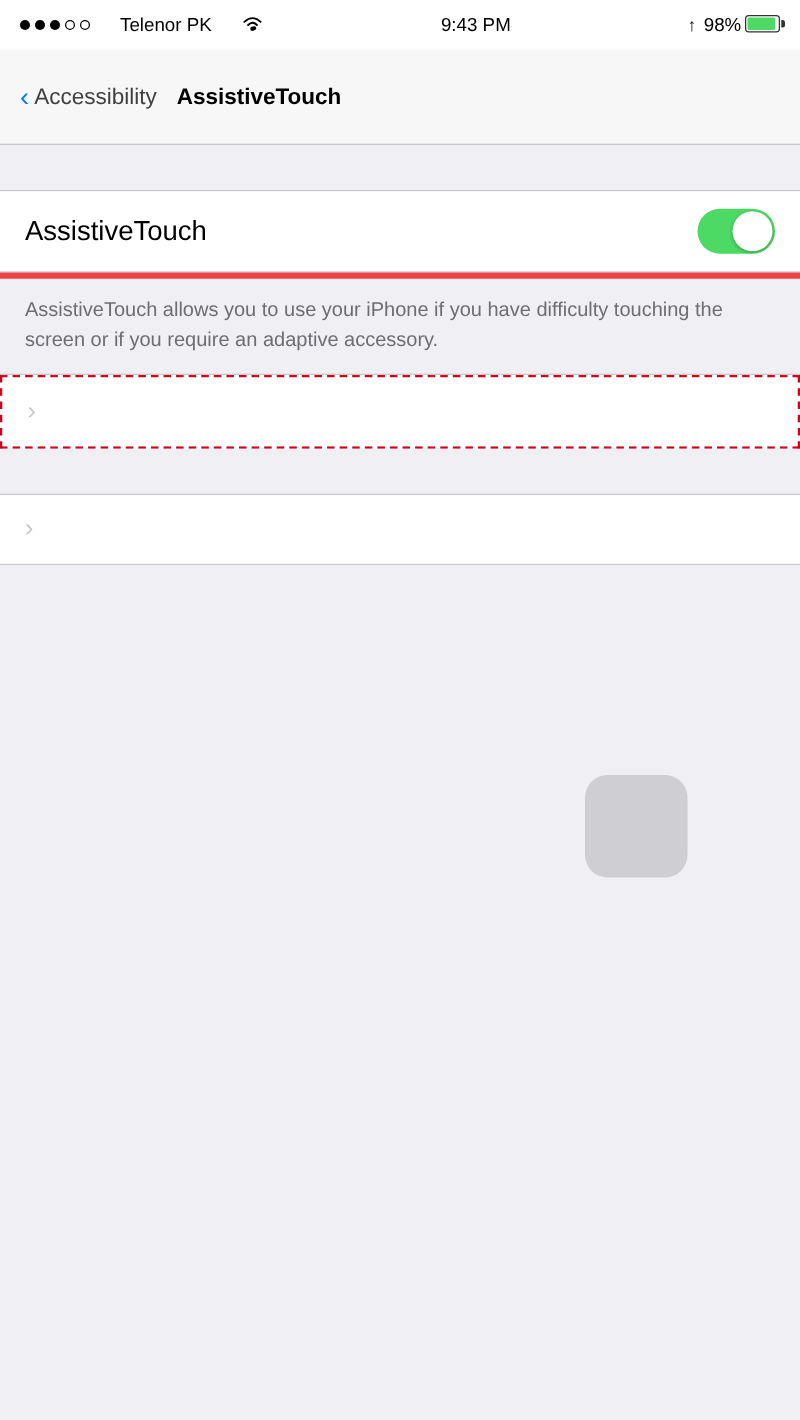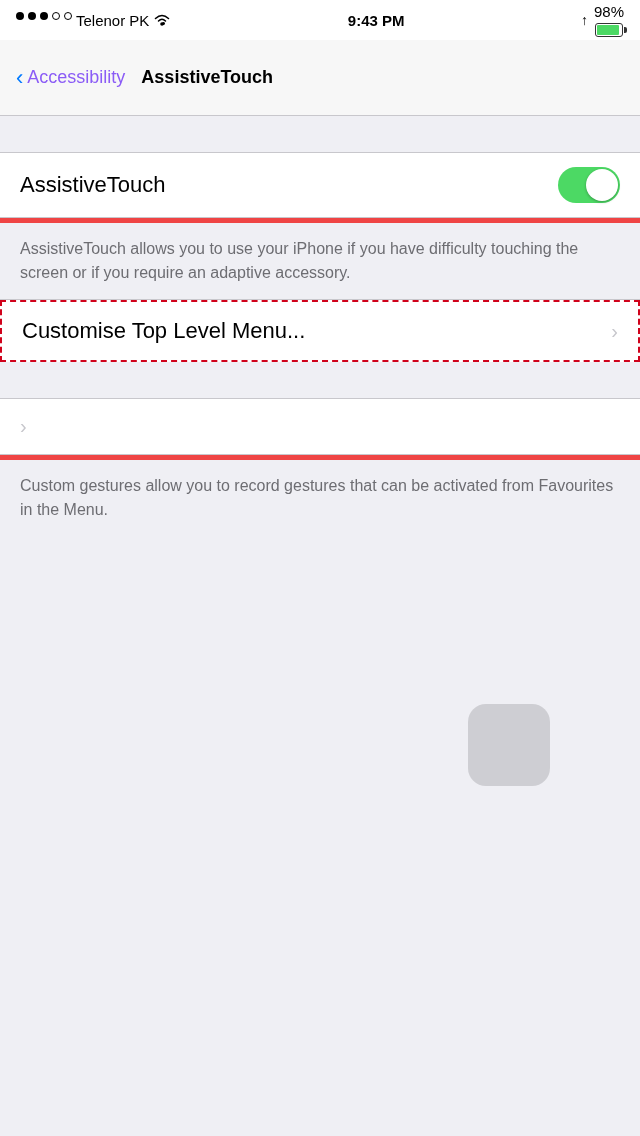--- a/index.html
+++ b/index.html
@@ -18,48 +18,48 @@
       height: 40px;
       display: flex;
       align-items: center;
       justify-content: space-between;
       padding: 0 16px;
       font-size: 15px;
       font-weight: 500;
     }
     .status-left {
       display: flex;
-      align-items: flex-start;
-      gap: 0;
+      align-items: center;
+      gap: 20px;
     }
     .dots {
       display: flex; gap: 4px; align-items: center;
     }
     .dot {
       width: 8px; height: 8px; border-radius: 50%; background: #000;
     }
     .dot.empty {
       background: transparent;
       border: 1.5px solid #000;
     }
     .carrier {
       font-size: 15px; margin-left: 4px;
     }
     .wifi-icon {
       margin-left: 4px;
     }
     .status-center {
-      font-size: 15px; font-weight: 700;
+      font-size: 15px; font-weight: 400;
     }
     .status-right {
       display: flex; align-items: center; gap: 6px;
     }
     .arrow-icon { font-size: 14px; }
     .battery-wrap {
-      display: flex; align-items: center; gap: 3px; flex-direction: column;
+      display: flex; align-items: flex-start; gap: 3px;
     }
     .battery-pct { font-size: 15px; font-weight: 500; }
     .battery {
       width: 28px; height: 14px; border: 1.5px solid #333; border-radius: 3px;
       position: relative; display: flex; align-items: center; padding: 1px;
     }
     .battery::after {
       content: '';
       position: absolute;
       right: -5px;
@@ -96,21 +96,21 @@
       padding: 4px 8px 4px 0;
     }
     .nav-back-chevron {
       font-size: 22px;
       margin-right: 4px;
       color: #007aff;
       line-height: 1;
     }
     .nav-back-label {
       font-size: 18px;
-      color: #8b5cf6;
+      color: #404040;
     }
     .nav-title {
       font-size: 18px;
       font-weight: 600;
       color: #000;
       margin-left: 8px;
     }
 
     
     .section-spacer {
@@ -252,34 +252,32 @@
         <div class="toggle-knob"></div>
       </div>
     </div>
   </div>
 
   <div class="description-text">AssistiveTouch allows you to use your iPhone if you have difficulty touching the screen or if you require an adaptive accessory.</div>
 
   <div style="background:#efeff4; padding: 0; border-top: 1px solid #c8c7cc;">
     <div style="margin: 0; border: 2.5px dashed #d0021b; background: #fff;">
       <div class="menu-row">
-        <span class="menu-row-label">Customise Top Level Menu...</span>
         <span class="chevron-right">›</span>
       </div>
     </div>
   </div>
 
   <div class="section-spacer"></div>
 
 
   <div class="section-card">
     <div class="menu-row">
       <span class="chevron-right">›</span>
     </div>
   </div>
 
-  <div class="description-text">Custom gestures allow you to record gestures that can be activated from Favourites in the Menu.</div>
 
   <div style="position: relative; height: 280px; background: #efeff4;">
     <div style="position: absolute; bottom: 30px; right: 90px; width: 82px; height: 82px; background: #c8c8cd; border-radius: 18px; opacity: 0.85;"></div>
   </div>
 
 </div>
 
 </body></html>

